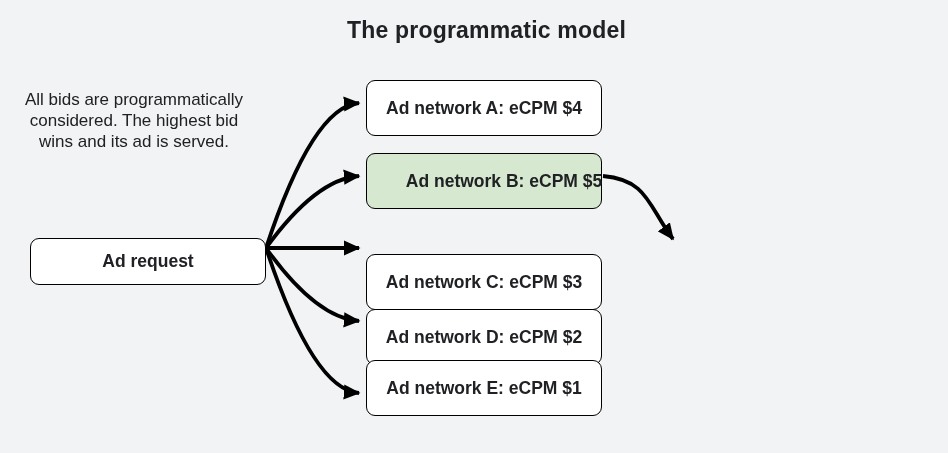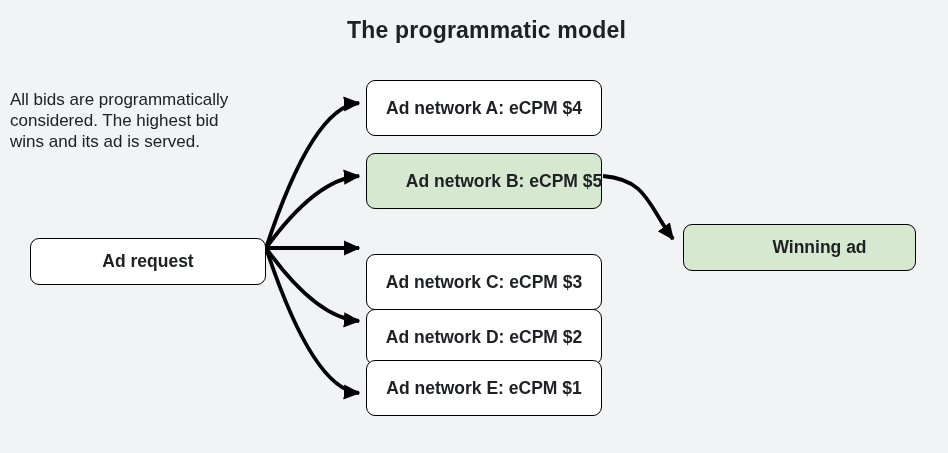--- a/index.html
+++ b/index.html
@@ -13,21 +13,21 @@
   *{box-sizing:border-box;margin:0;padding:0;}
   html,body{width:948px;height:453px;overflow:hidden;}
   body{background:var(--background);font-family:"Liberation Sans",sans-serif;color:var(--text);}
   .canvas{position:relative;width:948px;height:453px;}
   .diagram-title{
     position:absolute;left:0;right:0;top:17px;
     text-align:center;font-size:23px;font-weight:700;letter-spacing:.2px;padding-left:25px;
   }
   .description{
     position:absolute;left:10px;top:89px;width:248px;
-    text-align:left;font-size:17px;line-height:21px;font-weight:400;
+    text-align:center;font-size:17px;line-height:21px;font-weight:400;
   }
   .arrows{position:absolute;left:0;top:0;width:948px;height:453px;pointer-events:none;}
   .arrows path{fill:none;stroke:var(--arrow);stroke-width:3.8px;}
   .node{
     position:absolute;display:flex;align-items:center;justify-content:center;
     background:var(--node-fill);border:1.6px solid var(--border);border-radius:9px;
     font-size:17.5px;font-weight:700;white-space:nowrap;
   }
   .node.highlighted{background:var(--highlight-fill);padding-left:40px;}
   .node-ad-request{left:30px;top:238px;width:236px;height:47px;justify-content:center;}
@@ -79,17 +79,14 @@
   <div class="node node-network n2">
     <span>Ad network C: eCPM $3</span>
   </div>
   <div class="node node-network n3">
     <span>Ad network D: eCPM $2</span>
   </div>
   <div class="node node-network n4">
     <span>Ad network E: eCPM $1</span>
   </div>
 
-  <div class="node node-winning highlighted">
-    <span>Winning ad</span>
-  </div>
 
 </div>
 
 </body></html>

